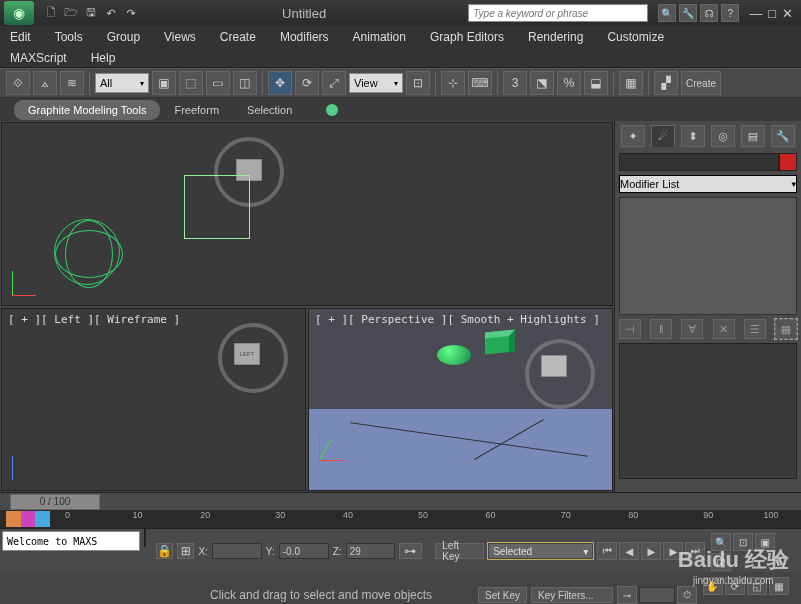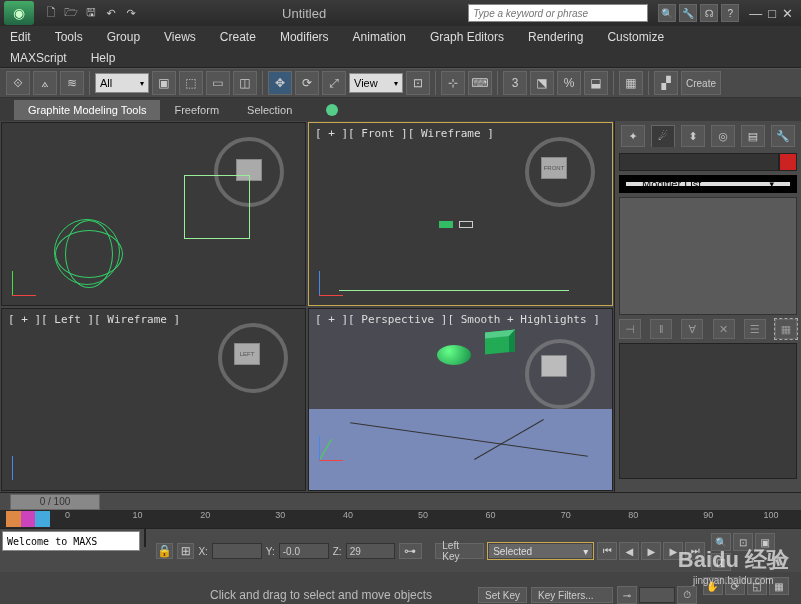--- a/index.html
+++ b/index.html
@@ -16,36 +16,36 @@
 .menubar { height:22px; background:#333; display:flex; align-items:center; padding:0 10px; gap:24px; color:#ddd; font-size:12px; }
 .menubar2 { height:20px; background:#333; display:flex; align-items:center; padding:0 10px; gap:24px; color:#ddd; font-size:12px; border-bottom:1px solid #222; }
 .menu-item { cursor:pointer; }
 .toolbar { height:30px; background:#4a4a4a; border-top:1px solid #555; border-bottom:1px solid #333; display:flex; align-items:center; padding:0 6px; gap:3px; }
 .tbtn { width:24px; height:24px; background:#555; border:1px solid #666; display:flex; align-items:center; justify-content:center; color:#ccc; font-size:12px; cursor:pointer; }
 .tsep { width:1px; height:24px; background:#666; margin:0 2px; }
 .dropdown { height:20px; background:#ddd; border:1px solid #888; font-size:11px; padding:0 4px; min-width:54px; display:flex; align-items:center; justify-content:space-between; }
 .dropdown::after { content:"▾"; font-size:8px; }
 .ribbon { height:23px; background:#3a3a3a; display:flex; align-items:center; color:#ccc; font-size:11px; }
 .ribbon-tab { padding:4px 14px; cursor:pointer; }
-.ribbon-tab.active { background:#666; color:#fff; }
+.ribbon-tab.active { background:#666; color:#fff;border-radius:9px; }
 .ribbon-circle { width:12px; height:12px; border-radius:6px; background:#5c8; margin-left:20px; }
 .main { display:flex; height:371px; }
 .viewports { width:614px; display:flex; flex-direction:column; }
 .vp-row { flex:1; display:flex; }
 .vp { flex:1; background:#3a3a3a; border:1px solid #222; margin:1px; position:relative; overflow:hidden; }
 .vp.active { border:1px solid #c9a94f; }
 .vp-label { position:absolute; top:4px; left:6px; color:#ddd; font-size:11px; font-family:monospace; }
 .sidebar { flex:1; background:#4a4a4a; border-left:1px solid #222; padding:4px; }
 .side-tabs { display:flex; gap:2px; justify-content:space-around; margin-bottom:6px; }
 .stab { width:24px; height:22px; background:#555; border:1px solid #666; display:flex; align-items:center; justify-content:center; color:#ccc; font-size:11px; }
 .stab.active { background:#3a3a3a; border-bottom:none; }
 .name-field { display:flex; margin-bottom:4px; }
 .nf-input { flex:1; height:18px; background:#333; border:1px solid #222; }
 .nf-color { width:18px; height:18px; background:#c22; border:1px solid #222; }
-.modlist { height:18px; background:#ddd; border:7px solid #000000; font-size:11px; padding:0 16px; display:flex; align-items:center; justify-content:space-between; margin-bottom:4px; }
+.modlist { height:18px; background:#ddd; border:1px solid #000000; font-size:11px; padding:0 0; display:flex; align-items:center; justify-content:space-between; margin-bottom:4px; }
 .modlist::after { content:"▾"; font-size:9px; }
 .stack { height:118px; background:#5a5a5a; border:1px solid #333; margin-bottom:4px; }
 .stack-btns { display:flex; gap:4px; justify-content:space-between; margin-bottom:4px; }
 .sbtn { width:22px; height:20px; background:#555; border:1px solid #666; display:flex; align-items:center; justify-content:center; color:#999; font-size:11px; }
 .rollout { height:136px; background:#3a3a3a; border:1px solid #222; }
 .timeline { height:18px; background:#4a4a4a; display:flex; align-items:center; border-top:1px solid #222; }
 .time-slider { width:90px; height:16px; background:#888; border:1px solid #666; margin-left:10px; display:flex; align-items:center; justify-content:center; font-size:10px; color:#333; }
 .track { height:18px; background:#2a2a2a; display:flex; align-items:center; position:relative; font-size:9px; color:#aaa; }
 .track .tick { position:absolute; top:0; }
 .track .mini { width:44px; height:16px; background:#3a3a3a; margin-left:6px; display:flex; }
@@ -166,32 +166,20 @@
       <div class="vp">
         <div class="gizmo" style="left:212px;top:14px"></div>
         <div class="cube3d" style="left:234px;top:36px"></div>
         <div class="box2d" style="left:182px;top:52px;width:66px;height:64px"></div>
         <div class="sph-wire"></div>
         <div class="axis">
             <div class="xl"></div>
             <div class="yl"></div>
           </div>
       </div>
-      <div class="vp active">
-        <div class="vp-label">[ + ][ Front ][ Wireframe ]</div>
-        <div class="gizmo" style="left:216px;top:14px"></div>
-        <div class="cube3d" style="left:232px;top:34px;display:flex;align-items:center;justify-content:center;font-size:6px;color:#555">FRONT</div>
-        <div style="position:absolute;left:130px;top:98px;width:14px;height:7px;background:#3b6"></div>
-        <div style="position:absolute;left:150px;top:98px;width:14px;height:7px;border:1px solid #ccc"></div>
-        <div style="position:absolute;left:30px;bottom:14px;width:230px;height:1px;background:#9e9"></div>
-        <div class="axis">
-            <div class="xl"></div>
-            <div class="zl"></div>
-          </div>
-      </div>
     </div>
     <div class="vp-row">
       <div class="vp">
         <div class="vp-label">[ + ][ Left ][ Wireframe ]</div>
         <div class="gizmo" style="left:216px;top:14px"></div>
         <div class="cube3d" style="left:232px;top:34px;display:flex;align-items:center;justify-content:center;font-size:6px;color:#555">LEFT</div>
         <div class="axis">
             <div class="yl"></div>
             <div class="zl"></div>
           </div>

